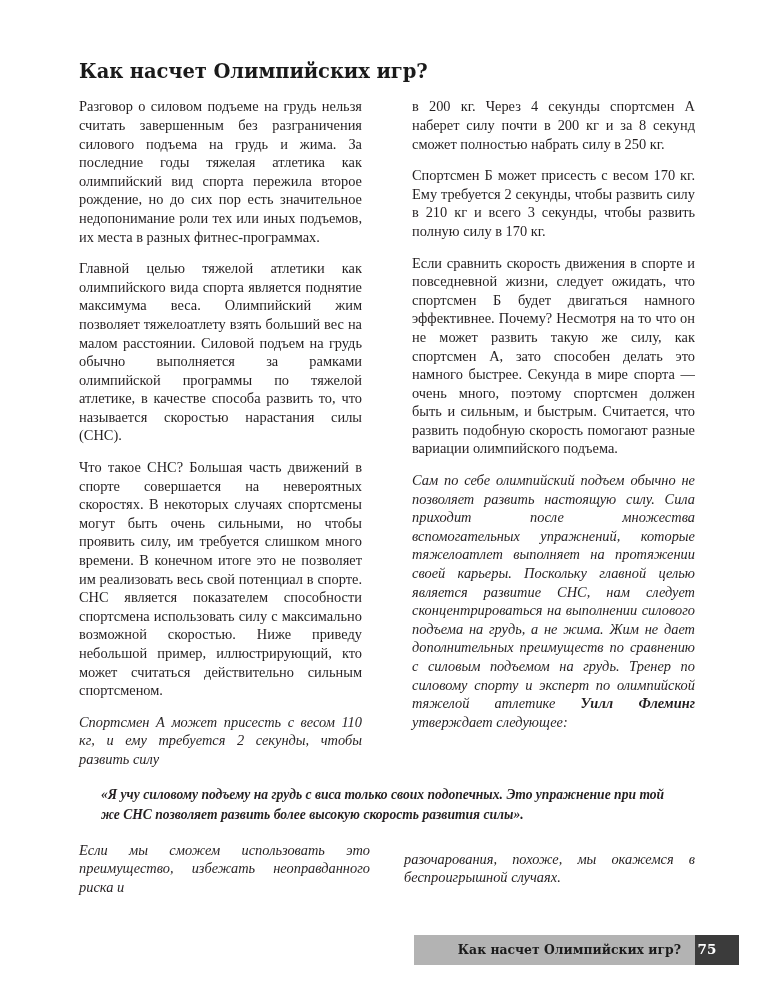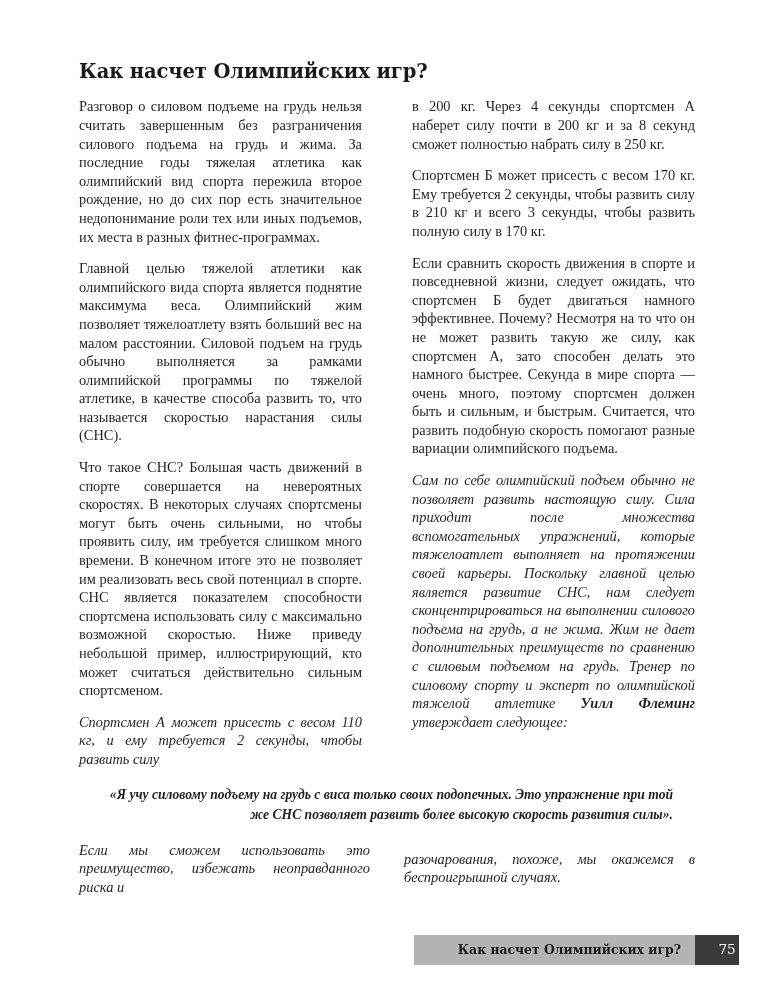--- a/index.html
+++ b/index.html
@@ -57,21 +57,21 @@
   }
   .quote-block {
     margin-top: 9px;
     width: 616px;
   }
   .quote {
     font-style: italic;
     font-weight: bold;
     font-size: 13.6px;
     line-height: 20px;
-    text-align: right;
+    text-align: left;
     margin: 16px;
     padding: 0 6px;
     color: #231f20;
   }
   .bottom-cols {
     display: flex;
     gap: 34px;
     align-items: center;
     margin-top: 16px;
   }
@@ -108,24 +108,23 @@
     height: 30px;
     background: #3b3b3b;
   }
   .footer-num {
     position: absolute;
     left: 0;
     top: 6px;
     width: 24px;
     text-align: center;
     font-family: "DejaVu Serif", serif;
-    font-weight: normal;
+    font-weight: bold;
     font-size: 13.5px;
     color: #ffffff;
-    margin-left: 20px;
   }
   b.inline-bold {
     font-weight: bold;
   }
 </style>
 </head>
 <body>
 
 <div class="page">
 

